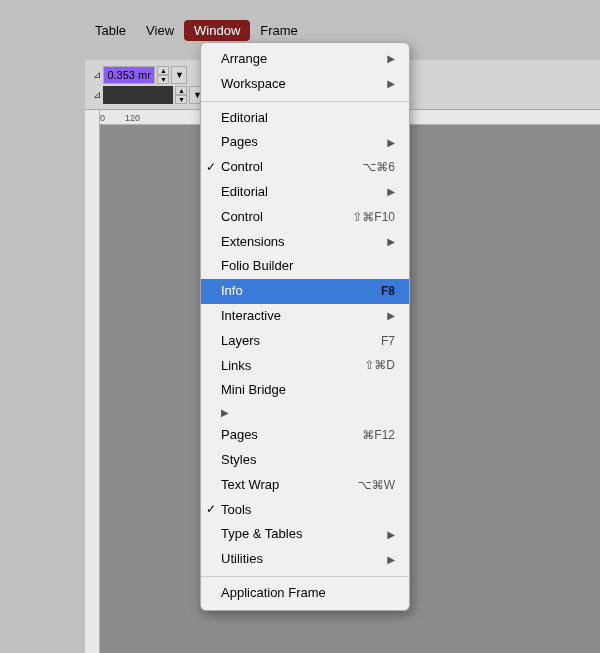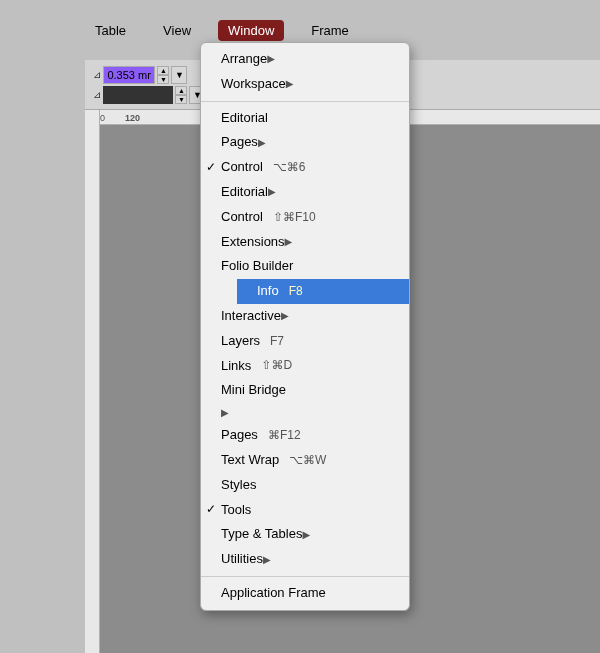--- a/index.html
+++ b/index.html
@@ -17,21 +17,21 @@
       overflow: hidden;
       position: relative;
     }
 
     
     .menu-bar {
       position: absolute;
       top: 20px;
       left: 85px;
       display: flex;
-      gap: 17px;
+      gap: 0;
       z-index: 10;
     }
 
     .menu-bar-item {
       padding: 3px 10px;
       color: #000;
       font-size: 13px;
       cursor: default;
       border-radius: 4px;
     }
@@ -51,50 +51,50 @@
       border: 1px solid #aaa;
       border-radius: 6px;
       box-shadow: 2px 4px 12px rgba(0,0,0,0.35);
       padding: 4px 0;
       z-index: 100;
     }
 
     .menu-item {
       display: flex;
       align-items: center;
-      justify-content: flex-start;
+      justify-content: space-between;
       padding: 2px 14px 2px 20px;
       color: #000;
       cursor: default;
       white-space: nowrap;
       line-height: 1.6;
       font-size: 13px;
       position: relative;
     }
 
     .menu-item.highlighted {
       background: #3a7ad9;
       color: #fff;
-      margin-left: 36px;
     }
 
     .menu-item .checkmark {
       position: absolute;
       left: 5px;
       font-size: 12px;
     }
 
     .menu-item .shortcut {
       color: #555;
       font-size: 12px;
       margin-left: 10px;
     }
 
     .menu-item.highlighted .shortcut {
-      color: #fef9c3;
+      color: #0f172a;
+      font-weight: bold;
     }
 
     .menu-item .arrow {
       font-size: 10px;
       color: #555;
     }
 
     .menu-separator {
       height: 1px;
       background: #ccc;
@@ -212,21 +212,21 @@
           <div class="tb-spinner-btn">▼</div>
         </div>
         <div style="width:16px;height:18px;background:#d8d8d8;border:1px solid #aaa;display:flex;align-items:center;justify-content:center;font-size:9px;">▼</div>
       </div>
     </div>
   </div>
 </div>
 
 <div class="ruler-h">
   <span style="margin-left:5px;">130</span>
-  <span style="margin-left:20px;font-weight:bold;">120</span>
+  <span style="margin-left:20px;">120</span>
   <span style="margin-left:120px;color:#888;">60</span>
   <span style="margin-left:20px;color:#888;">50</span>
   <span style="margin-left:20px;color:#888;">40</span>
 </div>
 
 <div class="ruler-v"></div>
 
 <div class="canvas-area"></div>
 
 <div class="dropdown" id="dropdown-menu">
@@ -286,27 +286,27 @@
       <span>Mini Bridge</span>
     </div>
     <div class="menu-item">
       <span class="arrow">▶</span>
     </div>
     <div class="menu-item">
       <span>Pages</span>
       <span class="shortcut">⌘F12</span>
     </div>
     <div class="menu-item">
+      <span>Styles</span>
+    </div>
+    <div class="menu-item">
       <span>Text Wrap</span>
       <span class="shortcut">⌥⌘W</span>
     </div>
     <div class="menu-item">
-      <span>Styles</span>
-    </div>
-    <div class="menu-item">
       <span class="checkmark">✓</span>
       <span>Tools</span>
     </div>
     <div class="menu-item">
       <span>Type &amp; Tables</span>
       <span class="arrow">▶</span>
     </div>
     <div class="menu-item">
       <span>Utilities</span>
       <span class="arrow">▶</span>

